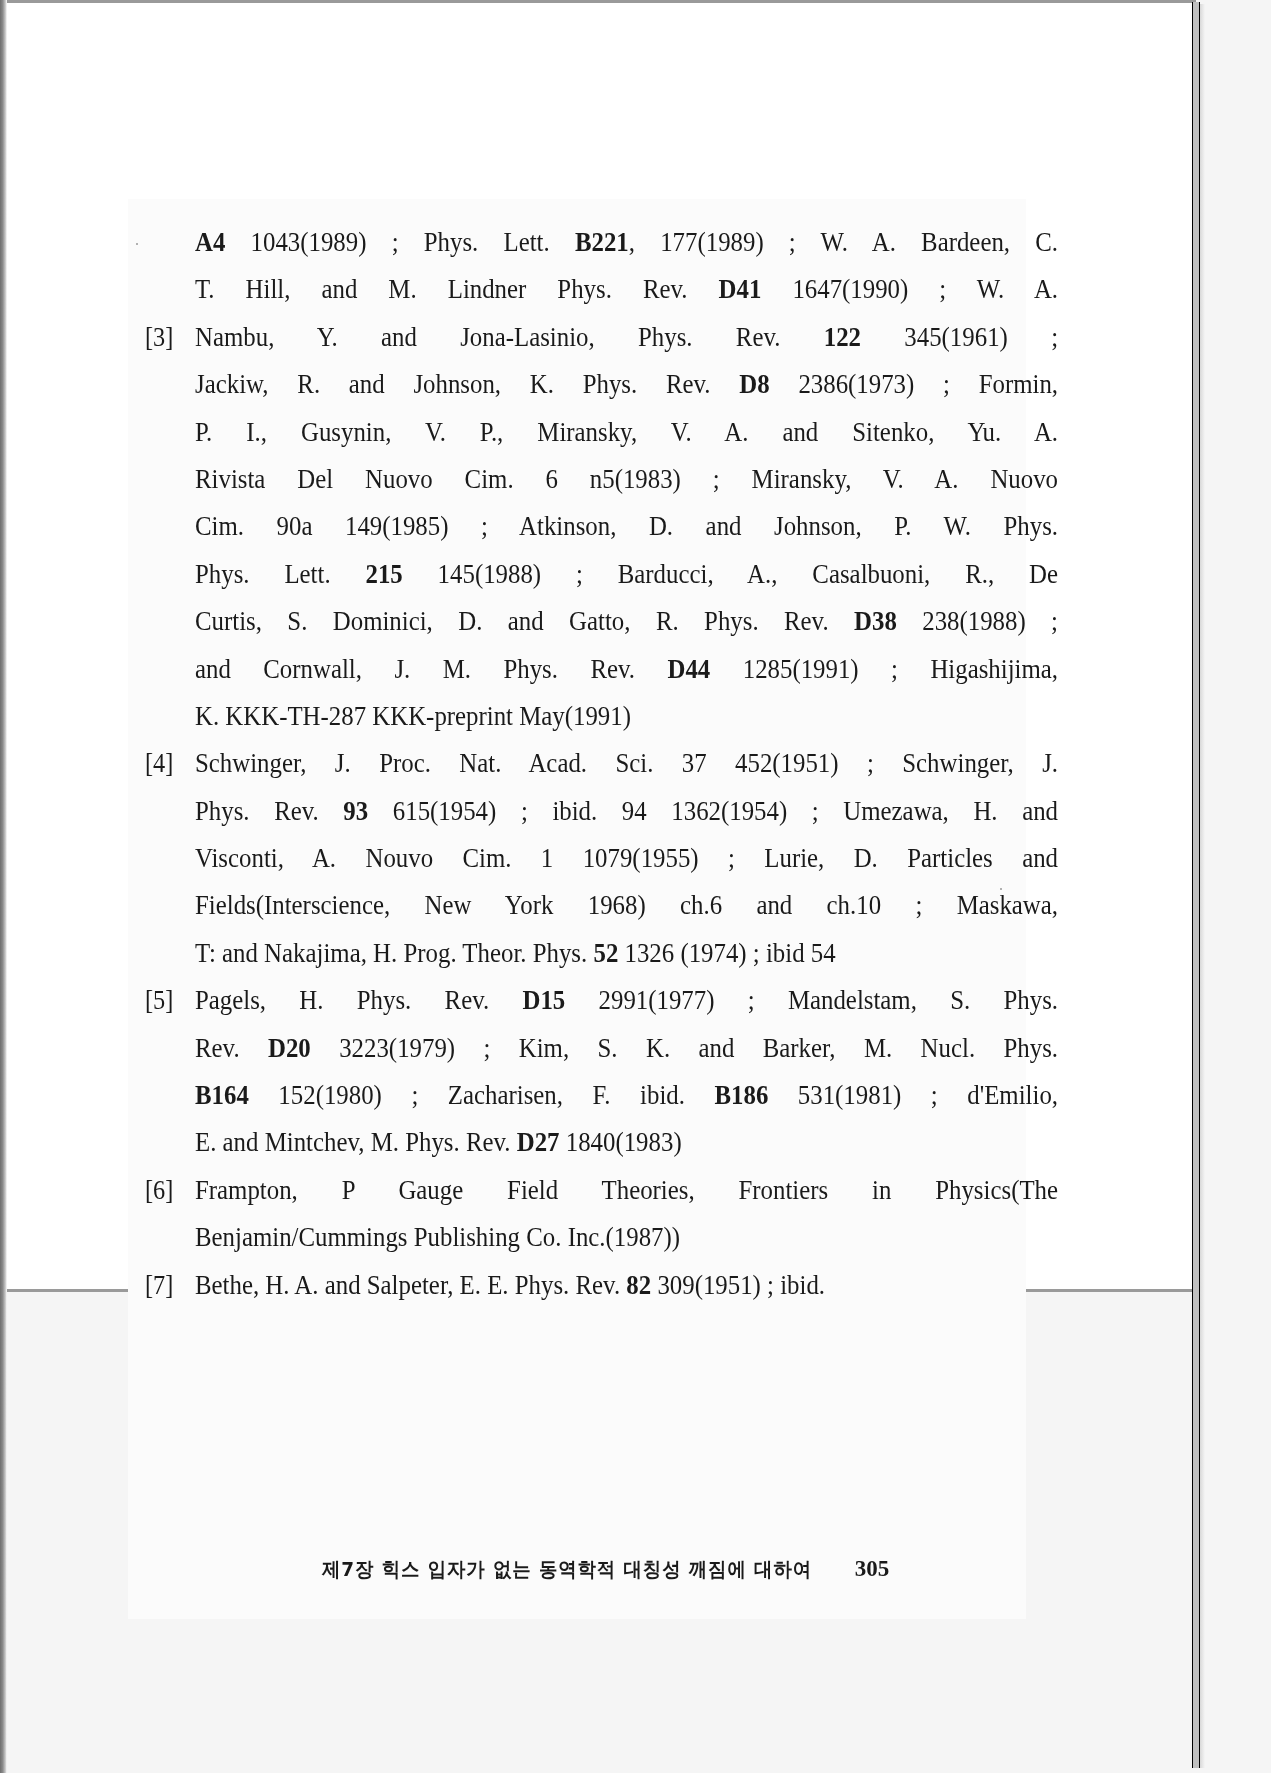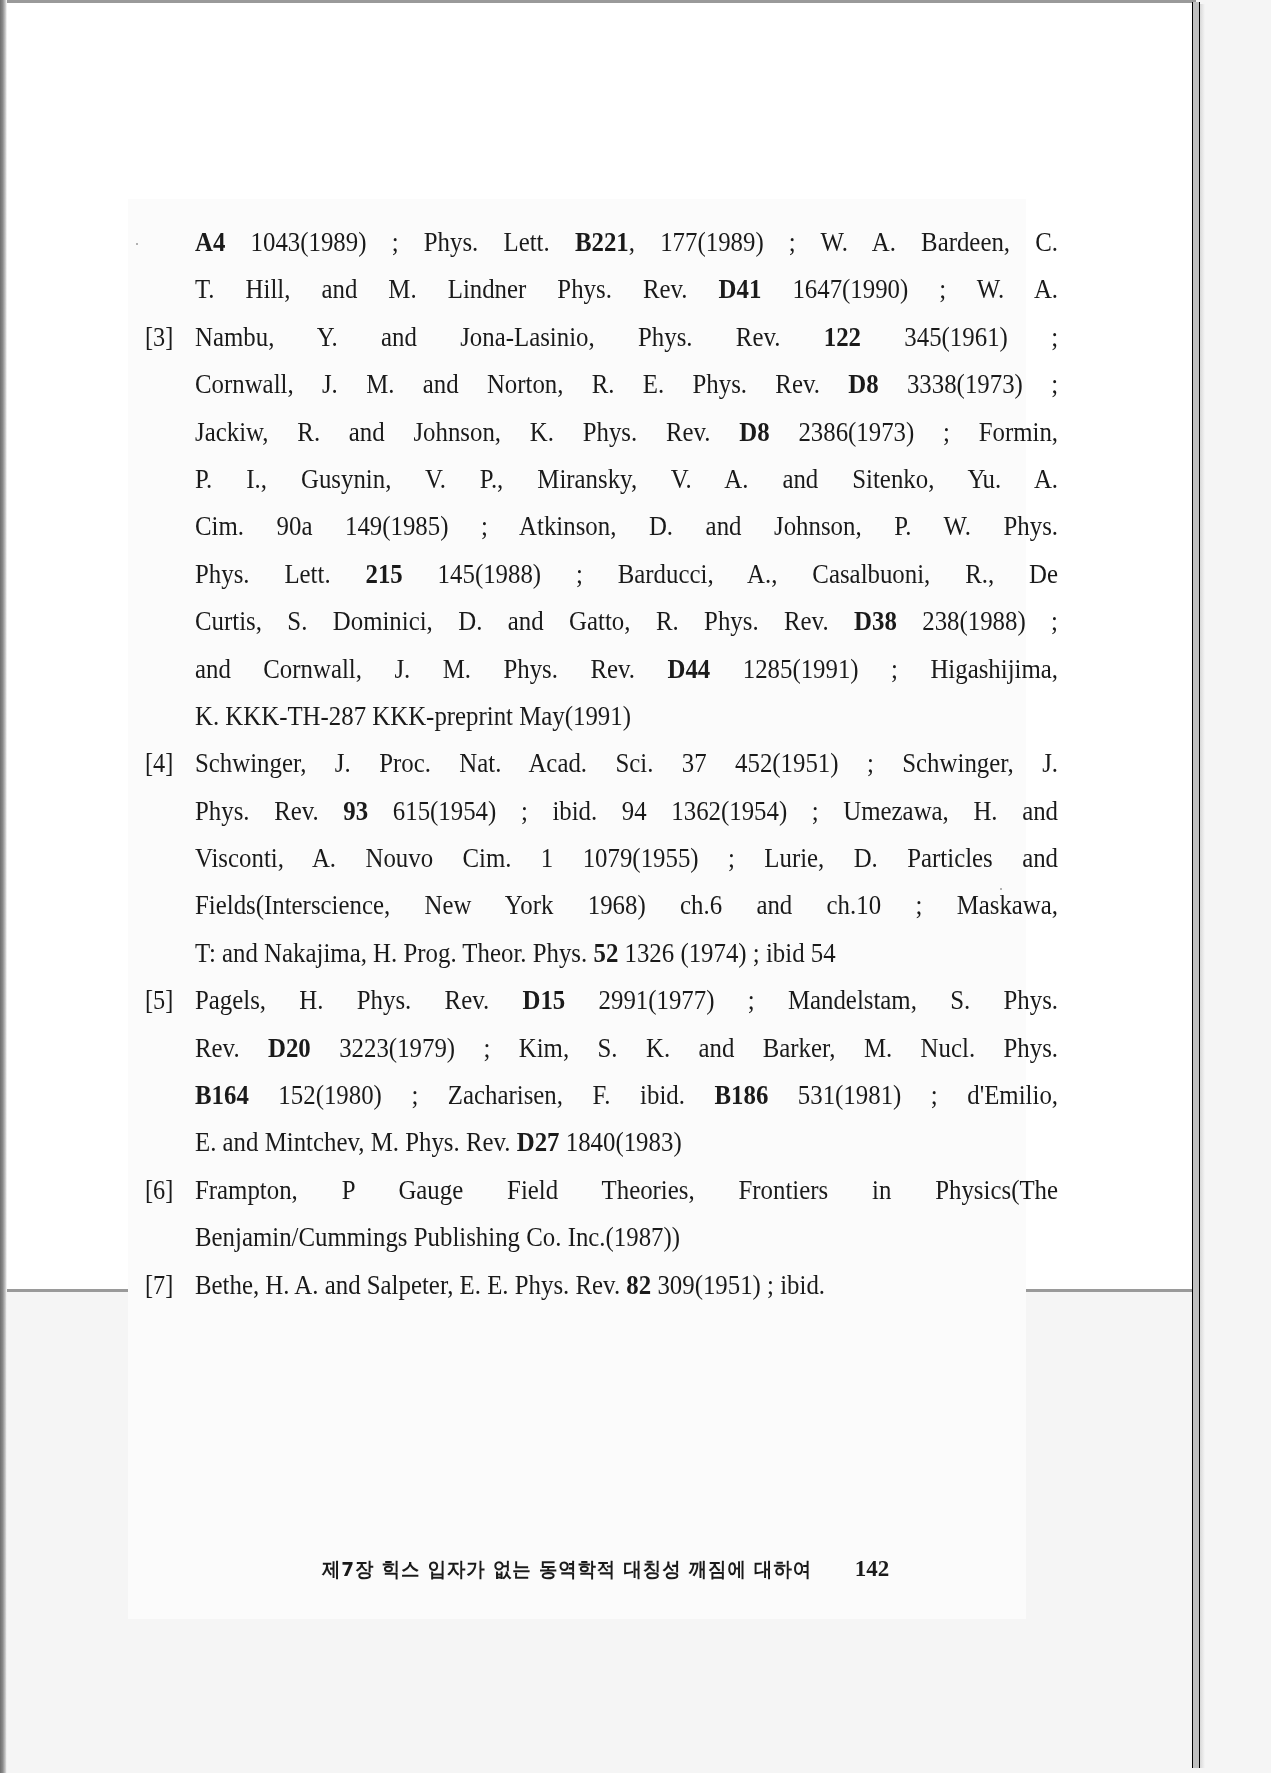--- a/index.html
+++ b/index.html
@@ -79,27 +79,27 @@
         <div class="line">
           <span class="txt">T. Hill, and M. Lindner Phys. Rev. <b>D41</b> 1647(1990) ; W. A.</span>
         </div>
       </div>
       <div>
         <div class="line">
           <span class="label">[3]</span>
           <span class="txt">Nambu, Y. and Jona-Lasinio, Phys. Rev. <b>122</b> 345(1961) ;</span>
         </div>
         <div class="line">
-          <span class="txt">Cornwall, J. M. and Norton, R. E. Phys. Rev. <b>D8</b> 3338(1973) ;</span>
-        </div>
-        <div class="line">
           <span class="txt">Jackiw, R. and Johnson, K. Phys. Rev. <b>D8</b> 2386(1973) ; Formin,</span>
         </div>
         <div class="line">
           <span class="txt">P. I., Gusynin, V. P., Miransky, V. A. and Sitenko, Yu. A.</span>
+        </div>
+        <div class="line">
+          <span class="txt">Rivista Del Nuovo Cim. 6 n5(1983) ; Miransky, V. A. Nuovo</span>
         </div>
         <div class="line">
           <span class="txt">Cim. 90a 149(1985) ; Atkinson, D. and Johnson, P. W. Phys.</span>
         </div>
         <div class="line">
           <span class="txt">Phys. Lett. <b>215</b> 145(1988) ; Barducci, A., Casalbuoni, R., De</span>
         </div>
         <div class="line">
           <span class="txt">Curtis, S. Dominici, D. and Gatto, R. Phys. Rev. <b>D38</b> 238(1988) ;</span>
         </div>
@@ -155,18 +155,18 @@
       <div>
         <div class="line last">
           <span class="label">[7]</span>
           <span class="txt">Bethe, H. A. and Salpeter, E. E. Phys. Rev. <b>82</b> 309(1951) ; ibid.</span>
         </div>
       </div>
     </div>
 
   <div class="footer">
     <span class="title">제7장  힉스 입자가 없는 동역학적 대칭성 깨짐에 대하여</span>
-    <span class="pageno">142</span>
+    <span class="pageno">305</span>
   </div>
 </div>
 <div class="left-edge"></div>
 <div class="right-edge"></div>
 <div class="right-shadow"></div>
 
 </body></html>

